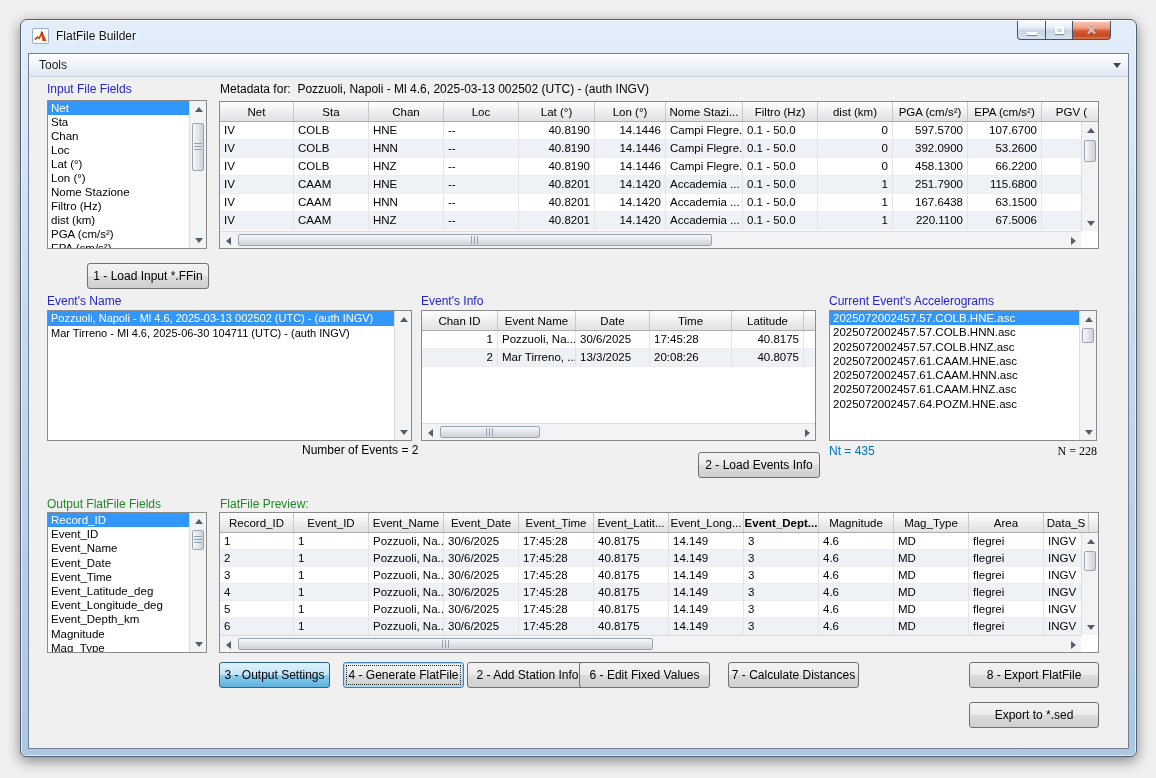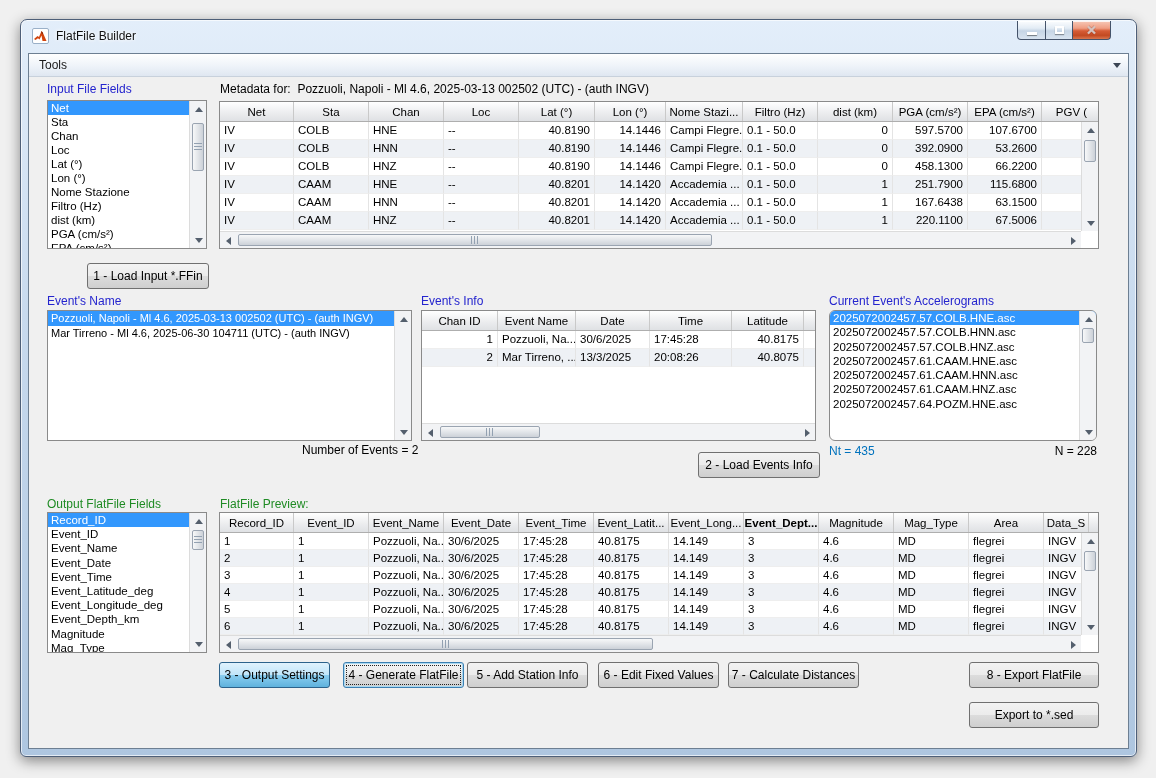--- a/index.html
+++ b/index.html
@@ -31,21 +31,21 @@
   .menu-overflow { position:absolute; right:7px; top:9px; width:0; height:0;
              border-left:4px solid transparent; border-right:4px solid transparent; border-top:5px solid #3c4654; }
   .content { position:absolute; left:0; right:0; top:24px; bottom:0; }
 
   
   .lbl { position:absolute; font-size:12px; color:#000; white-space:nowrap; }
   .lbl.blue { color:#2424ce; }
   .lbl.green { color:#1f8b24; }
   .lbl.ntblue { color:#0072bd; }
   .center { text-align:left; }
-  .right { text-align:right; }
+  .right { text-align:right;font-family:Liberation Serif, serif; }
 
   
   .lb { position:absolute; background:#fff; border:1px solid #8a8a8a; overflow:hidden; }
   .li { height:14px; line-height:14px; padding:0 3px; font-size:11.5px; white-space:nowrap; overflow:hidden; color:#000; }
   .li.sel { background:#3297fd; color:#fff; }
   .lb-events .li { height:15px; line-height:15px; font-size:11px; }
   .lb-accel .li { height:14.3px; line-height:14.3px; }
   .lb-output .li { height:14.2px; line-height:14.2px; }
 
   
@@ -329,21 +329,21 @@
               <i class="grip-h"></i>
             </div>
           <div class="sb-ar rgt">
               <i class="tri-r"></i>
             </div>
         </div>
       </div>
       <button class="btn" style="left:669px;top:374px;width:122px;">2 - Load Events Info</button>
 
       <div class="lbl blue center" style="left:800px;top:216px;width:268px;">Current Event's Accelerograms</div>
-      <div class="lb lb-accel" style="left:800px;top:232px;width:268px;height:131px;border-radius:6px;">
+      <div class="lb lb-accel" style="left:800px;top:232px;width:268px;height:131px;">
         <div class="li sel">2025072002457.57.COLB.HNE.asc</div>
           <div class="li">2025072002457.57.COLB.HNN.asc</div>
           <div class="li">2025072002457.57.COLB.HNZ.asc</div>
           <div class="li">2025072002457.61.CAAM.HNE.asc</div>
           <div class="li">2025072002457.61.CAAM.HNN.asc</div>
           <div class="li">2025072002457.61.CAAM.HNZ.asc</div>
           <div class="li">2025072002457.64.POZM.HNE.asc</div>
           <div class="sbv" style="top:0;bottom:0;">
           <div class="sb-ar up">
               <i class="tri-u"></i>
@@ -501,21 +501,21 @@
               <i class="grip-h"></i>
             </div>
           <div class="sb-ar rgt">
               <i class="tri-r"></i>
             </div>
         </div>
       </div>
 
       <button class="btn active" style="left:190px;top:584px;width:111px;">3 - Output Settings</button>
       <button class="btn focused" style="left:314px;top:584px;width:121px;">4 - Generate FlatFile</button>
-      <button class="btn" style="left:438px;top:584px;width:121px;">5 - Add Station Info</button>
-      <button class="btn" style="left:569px;top:584px;width:121px;">6 - Edit Fixed Values</button>
+      <button class="btn" style="left:438px;top:584px;width:121px;">2 - Add Station Info</button>
+      <button class="btn" style="left:550px;top:584px;width:131px;">6 - Edit Fixed Values</button>
       <button class="btn" style="left:699px;top:584px;width:131px;">7 - Calculate Distances</button>
       <button class="btn" style="left:940px;top:584px;width:130px;">8 - Export FlatFile</button>
       <button class="btn" style="left:940px;top:624px;width:130px;">Export to *.sed</button>
 
     </div>
   </div>
 </div>
 
 </body></html>

